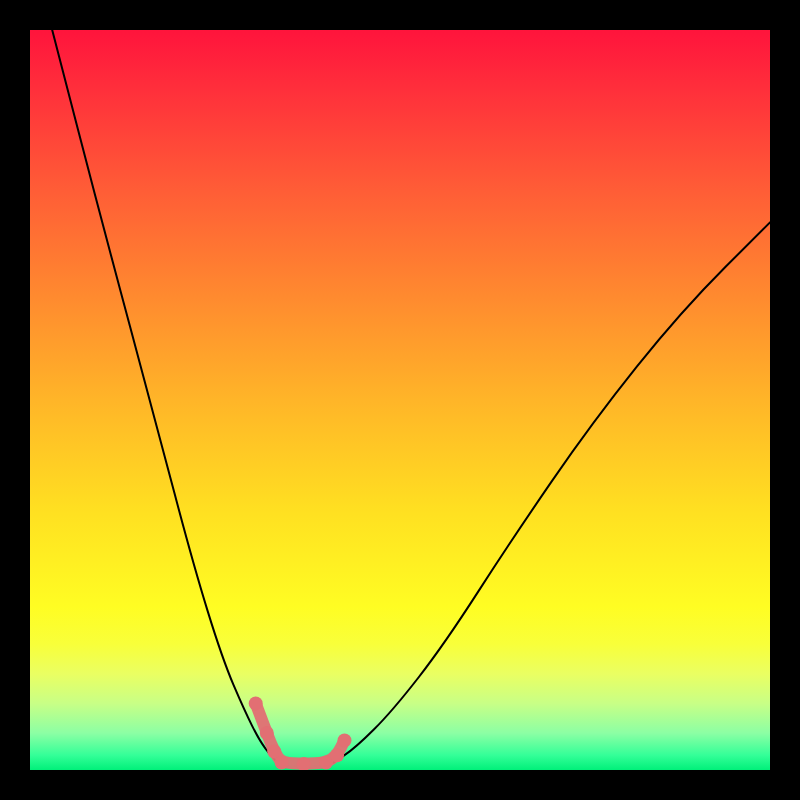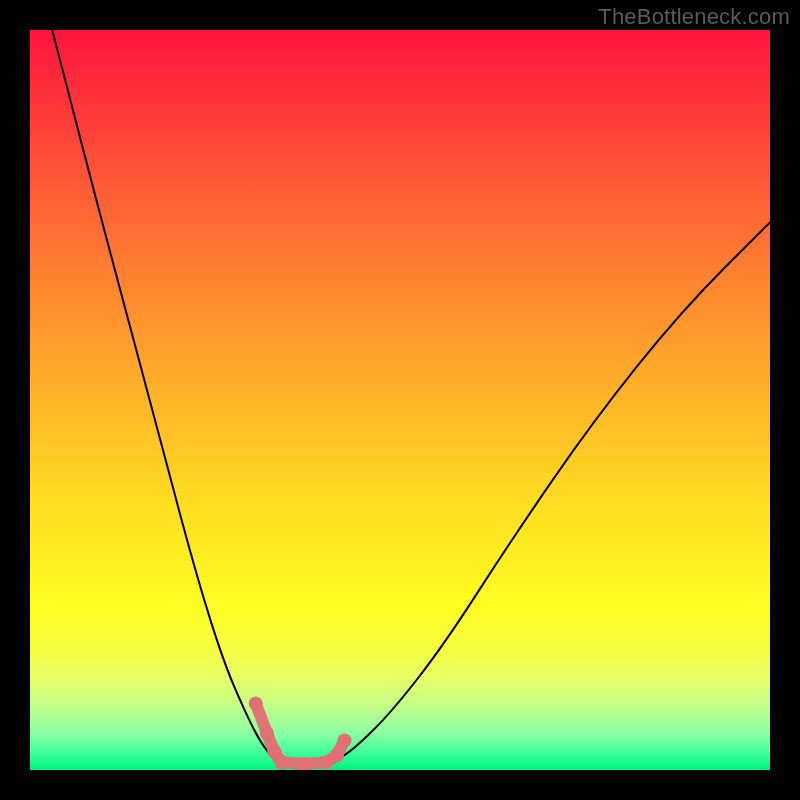--- a/index.html
+++ b/index.html
@@ -75,21 +75,20 @@
     opacity: 0.95;
   }
   .series-dot {
     fill: #e26f73;
   }
 </style>
 </head>
 <body>
 
 <div class="frame">
-  <div class="watermark">TheBottleneck.com</div>
   <div class="plot-area">
     <svg class="curves" viewBox="0 0 740 740">
       <g>
         <path id="curve-a" class="curve-path" d="M 22.2 0 Q 22.2 0 48.099999999999994 99.90000000000003 Q 74 199.80000000000007 99.9 296.00000000000006 Q 125.80000000000001 392.20000000000005 144.3 462.5 Q 162.8 532.8 177.60000000000002 580.9 Q 192.4 629 203.5 654.9 Q 214.6 680.8 222 695.5999999999999 Q 229.4 710.4 234.95 717.8 Q 240.5 725.2 244.2 728.9000000000001 T 247.9 732.6"></path>
         <path id="curve-b" class="curve-path" d="M 303.4 732.6 Q 303.4 732.6 314.5 725.2 Q 325.6 717.8 344.1 699.3 Q 362.59999999999997 680.8 388.5 647.5 Q 414.40000000000003 614.2 447.70000000000005 562.4000000000001 Q 481 510.6 521.7 451.40000000000003 Q 562.4 392.20000000000005 606.8 336.70000000000005 Q 651.2 281.2 695.6 236.79999999999998 T 740 192.39999999999998"></path>
       </g>
       <g id="series-layer">
         <path id="series-path" class="series-path" d="M 225.7 673.4 Q 225.7 673.4 231.25 688.2 Q 236.8 703 240.5 712.25 Q 244.20000000000002 721.5 247.90000000000003 727.05 Q 251.60000000000002 732.6 262.70000000000005 733.34 Q 273.8 734.08 284.9 733.34 Q 296 732.6 301.54999999999995 728.9000000000001 Q 307.09999999999997 725.2 310.79999999999995 717.8 T 314.5 710.4"></path>
       <circle cx="225.7" cy="673.4" r="7" class="series-dot"></circle>
           <circle cx="236.8" cy="703" r="7" class="series-dot"></circle>

